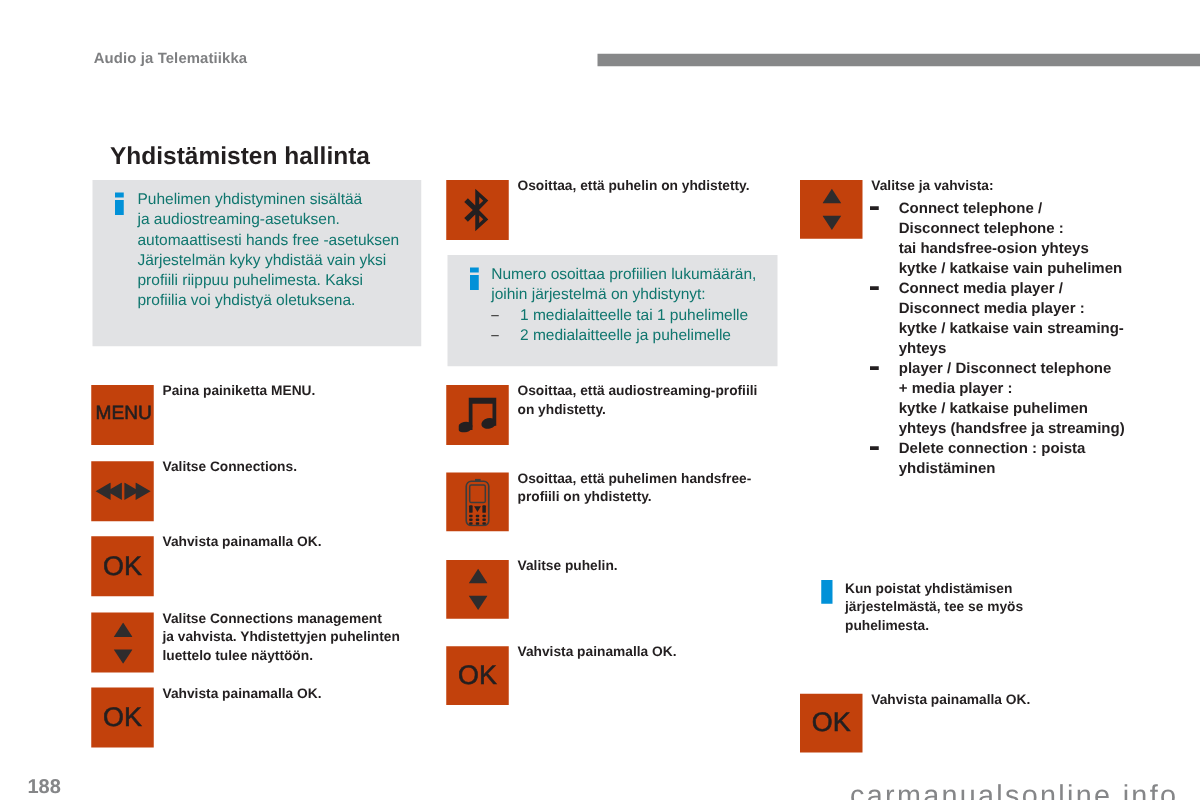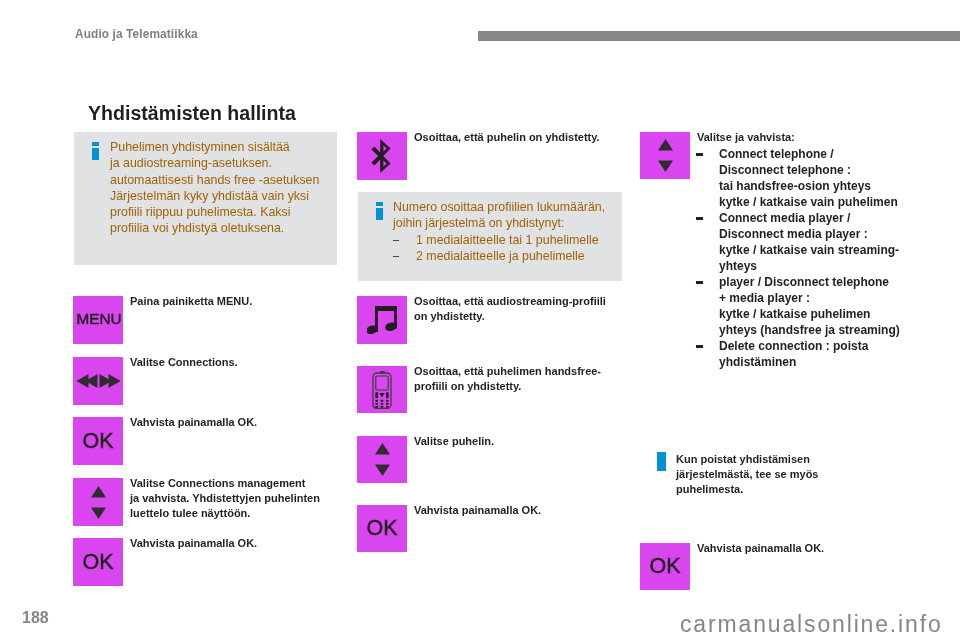--- a/index.html
+++ b/index.html
@@ -1,35 +1,35 @@
 <!DOCTYPE html>
 <html><head>
 <meta charset="utf-8">
 <title>Manual page</title>
 <style>
   html,body{margin:0;padding:0;}
   body{width:960px;height:640px;background:#ffffff;font-family:"Liberation Sans",sans-serif;overflow:hidden;position:relative;-webkit-font-smoothing:antialiased;}
   *{-webkit-font-smoothing:antialiased;}
-  .page{position:absolute;left:0;top:0;width:960px;height:556px;}
+  .page{position:absolute;left:0;top:12px;width:960px;height:556px;}
   
   .hdr-title{position:absolute;left:75px;top:27px;font-size:11.9px;font-weight:bold;color:#7e7f81;letter-spacing:.1px;}
   .hdr-bar{position:absolute;left:478px;top:31px;width:482px;height:10px;background:#878889;}
   
   .page-title{position:absolute;left:75px;top:102px;font-size:19.6px;font-weight:bold;color:#231f20;letter-spacing:0;margin-left:13px;}
   
   .infobox{position:absolute;background:#e1e2e4;}
   .info-i{position:absolute;width:7px;height:22px;}
   .i-dot{position:absolute;left:0;top:0;width:6.5px;height:4px;background:#0191d8;}
   .i-stem{position:absolute;left:0;top:5.5px;width:6.5px;height:12.5px;background:#0191d8;}
-  .info-txt{position:absolute;color:#a16207;font-size:12.4px;line-height:16.3px;}
+  .info-txt{position:absolute;color:#0f766e;font-size:12.4px;line-height:16.3px;}
   .ibullet{position:relative;padding-left:23px;}
   .ibullet .idash{position:absolute;left:0;top:0;font-size:0;line-height:0;}
   .ibullet .idash::before{content:"";position:absolute;left:0;top:8px;width:6px;height:1.6px;background:#4a4a49;}
   
-  .btn{position:absolute;background:#d946ef;display:flex;align-items:center;justify-content:center;}
+  .btn{position:absolute;background:#c2410c;display:flex;align-items:center;justify-content:center;}
   .btn-label{font-weight:normal;color:#231f20;-webkit-text-stroke:0.45px #231f20;}
   .step-txt{position:absolute;color:#231f20;font-size:11px;font-weight:bold;line-height:14.8px;}
   .col3-bullets{position:absolute;color:#231f20;font-size:12.0px;font-weight:bold;line-height:16.0px;}
   .bullet{display:block;position:relative;padding-left:23px;}
   .bullet .dash{position:absolute;left:0;top:0;font-size:0;line-height:0;}
   .bullet .dash::before{content:"";position:absolute;left:0;top:7.2px;width:7.4px;height:2.6px;background:#231f20;}
   .bullet .btext{display:block;}
   .bullet .btext span{display:block;}
   .tip-bar{position:absolute;background:#0191d8;}
   .pagenum{position:absolute;left:22px;top:609px;font-size:16px;font-weight:bold;color:#858688;}

